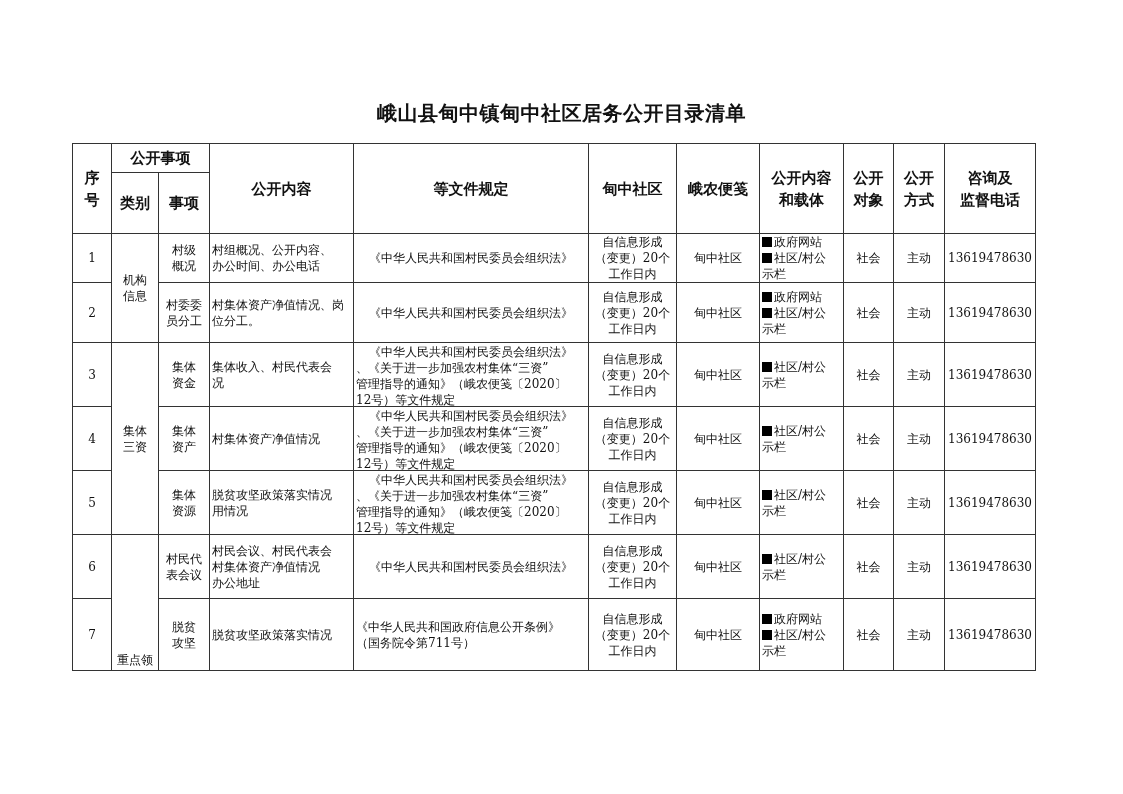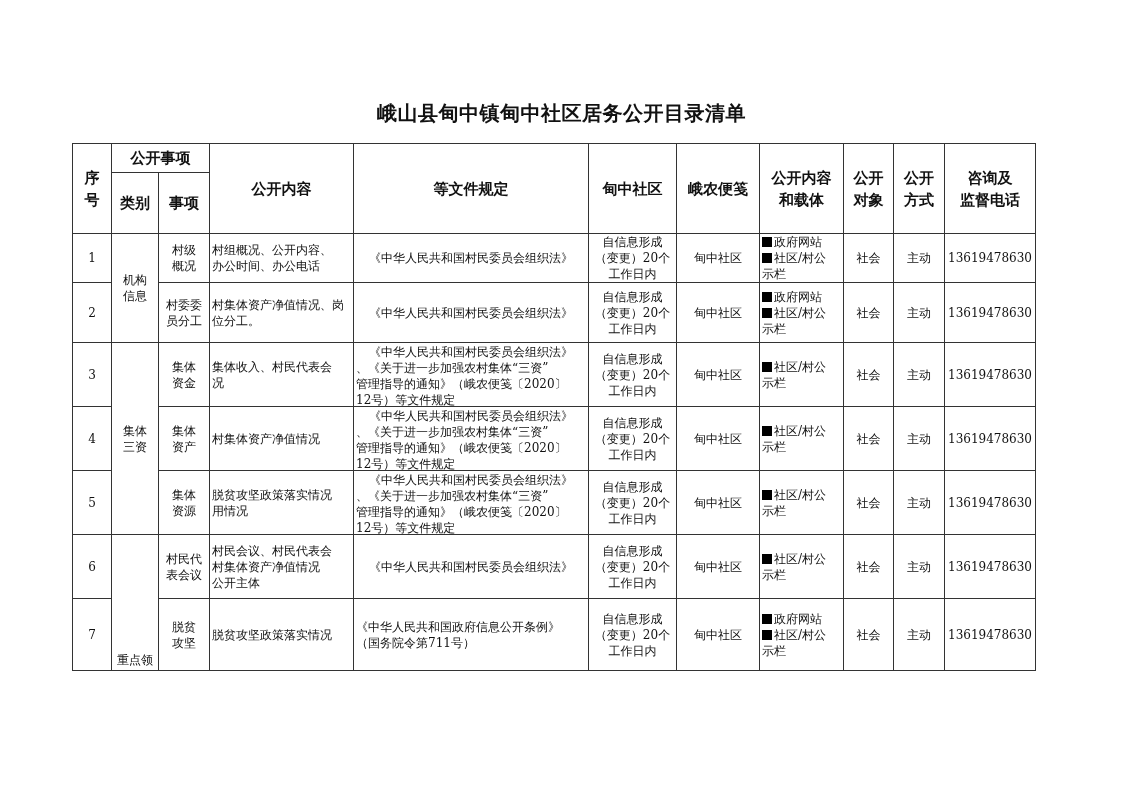--- a/index.html
+++ b/index.html
@@ -237,21 +237,21 @@
     <td class="c cat-bottom" rowspan="2">
       <span class="line">重点领</span>
     </td>
     <td class="c">
       <span class="line">村民代</span>
           <span class="line">表会议</span>
     </td>
     <td class="l">
       <span class="line">村民会议、村民代表会</span>
           <span class="line">村集体资产净值情况</span>
-          <span class="line">公开主体</span>
+          <span class="line">办公地址</span>
     </td>
     <td class="c">《中华人民共和国村民委员会组织法》</td>
     <td class="c">
       <span class="line">自信息形成</span>
           <span class="line">（变更）20个</span>
           <span class="line">工作日内</span>
     </td>
     <td class="c">甸中社区</td>
     <td class="l">
       <span class="line"><span class="sq"></span><span>社区/村公</span></span>

